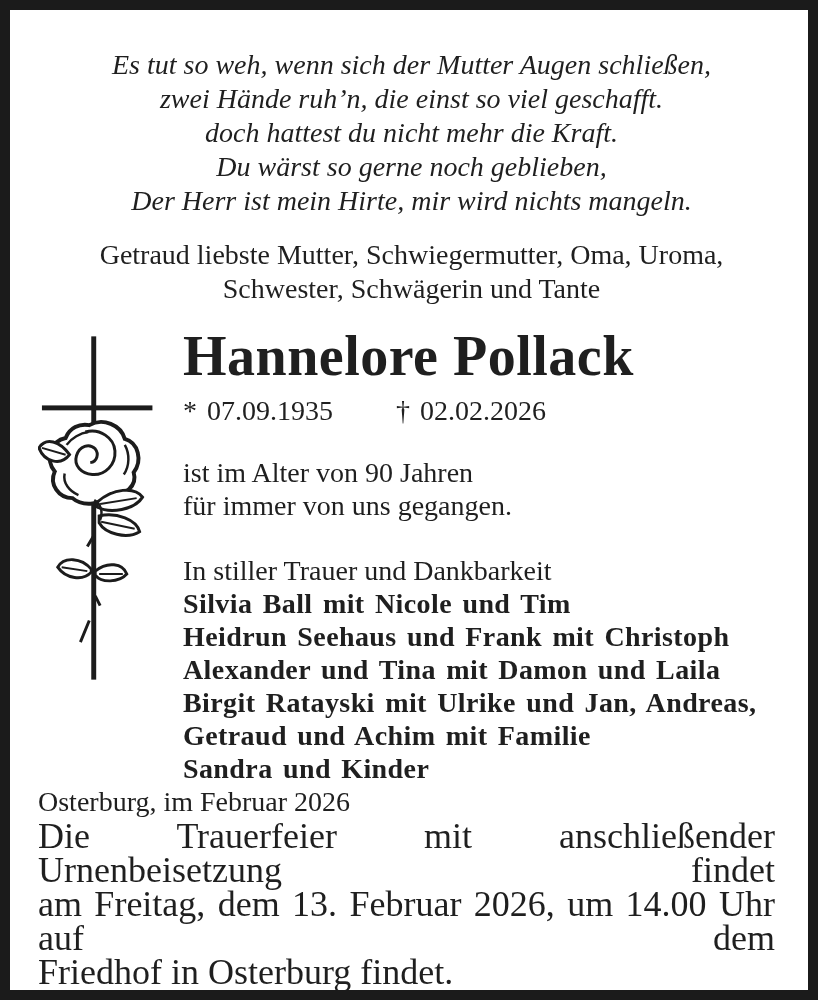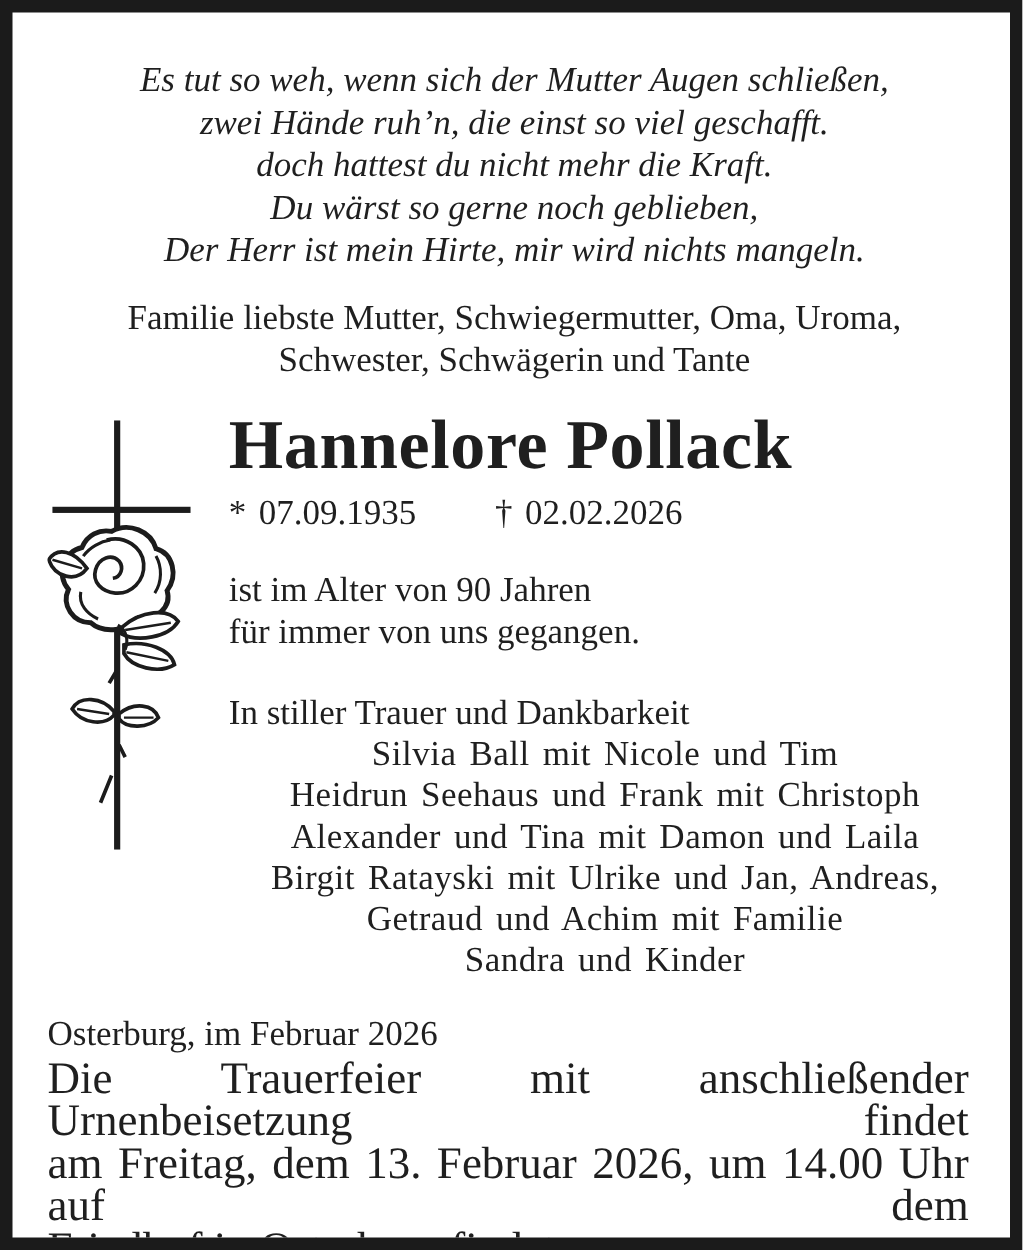--- a/index.html
+++ b/index.html
@@ -72,29 +72,27 @@
     font-size: 28px;
     line-height: 33px;
   }
 
   .trauer-block {
     margin-top: 32px;
     font-size: 28px;
     line-height: 33px;
   }
   .mourner-line {
-    font-weight: normal;
+    font-weight: bold;
     letter-spacing: 0.4px;
     word-spacing: 3px;
-    text-align: center;
   }
 
   
   .place-date {
-    margin-top: 26px;
     font-size: 28px;
     line-height: 34px;
   }
   .funeral {
     margin-right: 10px;
     font-size: 36px;
     line-height: 34px;
   }
   .funeral .just {
     text-align: justify;
@@ -109,21 +107,21 @@
 
     <div class="verse">
       <div>Es tut so weh, wenn sich der Mutter Augen schließen,</div>
       <div>zwei Hände ruh’n, die einst so viel geschafft.</div>
       <div>doch hattest du nicht mehr die Kraft.</div>
       <div>Du wärst so gerne noch geblieben,</div>
       <div>Der Herr ist mein Hirte, mir wird nichts mangeln.</div>
     </div>
 
     <div class="intro">
-      <div>Familie liebste Mutter, Schwiegermutter, Oma, Uroma,</div>
+      <div>Getraud liebste Mutter, Schwiegermutter, Oma, Uroma,</div>
       <div>Schwester, Schwägerin und Tante</div>
     </div>
 
     <div class="main-row">
 
       <div class="figure-col">
         <svg viewBox="0 0 147 352" width="145" height="348" aria-hidden="true">
 
           <rect x="54" y="2" width="5" height="348" fill="#1c1c1c"></rect>
           <rect x="4" y="72" width="112" height="5" fill="#1c1c1c"></rect>

